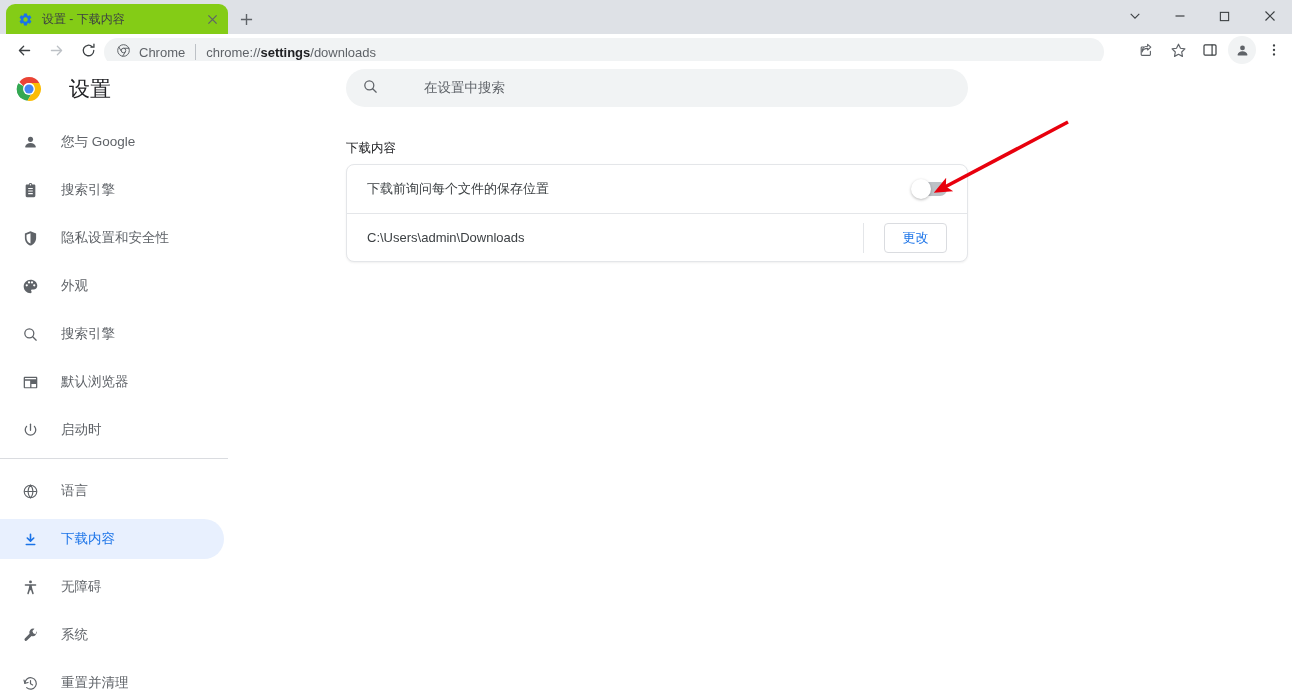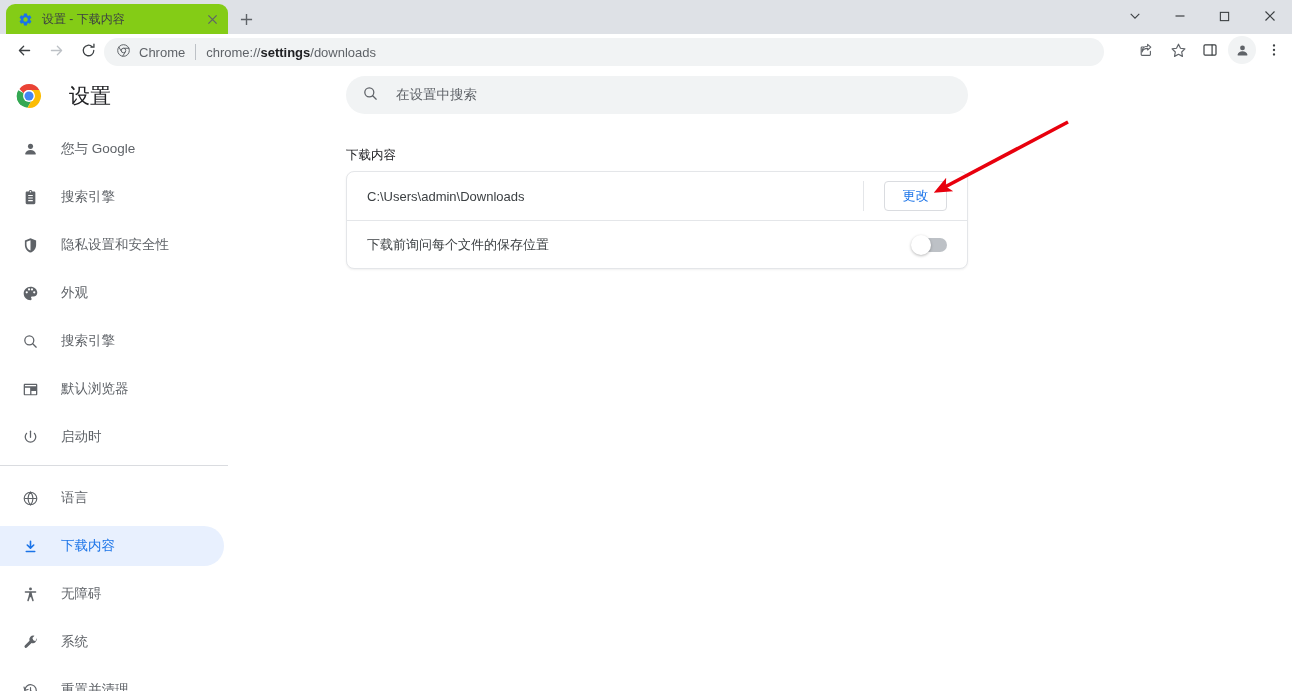--- a/index.html
+++ b/index.html
@@ -83,21 +83,21 @@
     display: flex; align-items: center; gap: 4px;
   }
   .avatar-btn {
     width: 28px; height: 28px; border-radius: 50%;
     background: #f1f3f4;
     display: flex; align-items: center; justify-content: center;
   }
 
   
   .page {
-    position: absolute; left: 0; top: 68px;
+    position: absolute; left: 0; top: 61px;
     width: 1168px; height: 624px;
     background: #ffffff;
   }
 
   
   .sidebar {
     position: absolute; left: 0; top: 0; width: 228px; height: 624px;
   }
   .settings-header {
     display: flex; align-items: center;
@@ -134,21 +134,21 @@
   }
 
   
   .main {
     position: absolute; left: 228px; top: 0; right: 0; bottom: 0;
   }
   .searchbox {
     position: absolute; left: 118px; top: 8px;
     width: 622px; height: 38px;
     background: #f1f3f4; border-radius: 19px;
-    display: flex; align-items: center; padding: 0 16px;
+    display: flex; align-items: center; padding: 0 16px; gap: 28px;
   }
   .search-placeholder {
     margin-left: 17px; font-size: 13.5px; color: #5f6368;
   }
   .section-title {
     position: absolute; left: 118px; top: 79px;
     font-size: 12.5px; color: #202124; font-weight: 500;
   }
   .card {
     position: absolute; left: 118px; top: 103px;
@@ -471,30 +471,30 @@
         </svg>
       </span>
       <span class="search-placeholder">在设置中搜索</span>
     </div>
 
     <div class="section-title">下载内容</div>
 
     <div class="card">
 
       <div class="card-row">
+        <span class="row-label">下载前询问每个文件的保存位置</span>
+        <span class="toggle">
+          <span class="knob"></span>
+        </span>
+      </div>
+
+      <div class="card-row">
         <span class="row-label">C:\Users\admin\Downloads</span>
         <span class="row-sep"></span>
         <button class="change-btn">更改</button>
-      </div>
-
-      <div class="card-row">
-        <span class="row-label">下载前询问每个文件的保存位置</span>
-        <span class="toggle">
-          <span class="knob"></span>
-        </span>
       </div>
 
     </div>
   </div>
 </div>
 
 <svg class="annotation">
   <defs>
     <marker id="arrowhead" markerWidth="5" markerHeight="5" refX="2.1" refY="2.5" orient="auto">
       <path d="M5,2.5 L0,4.6 L1.2,2.5 L0,0.4 Z" fill="#e8000d"></path>

